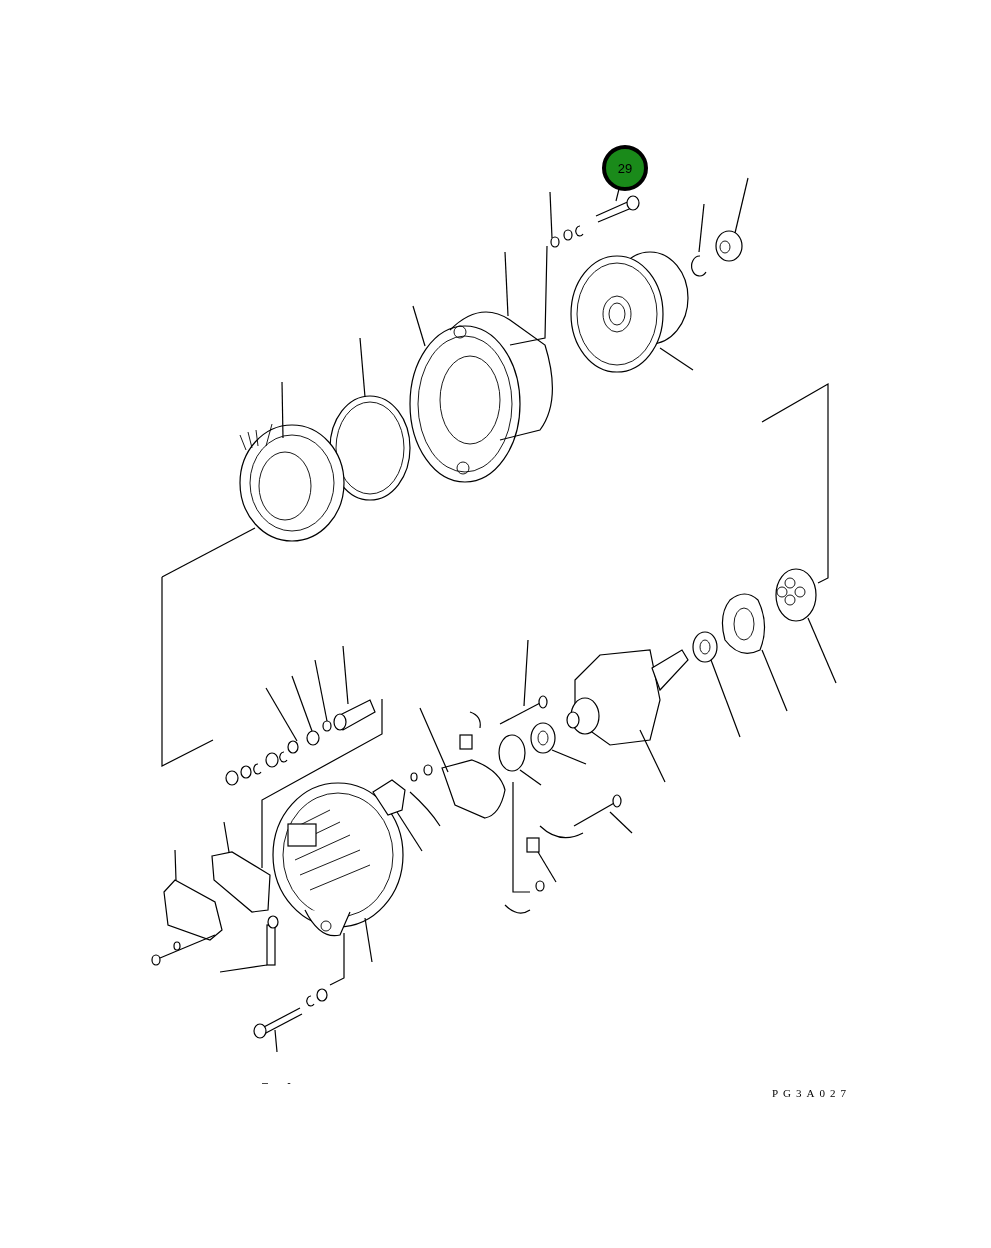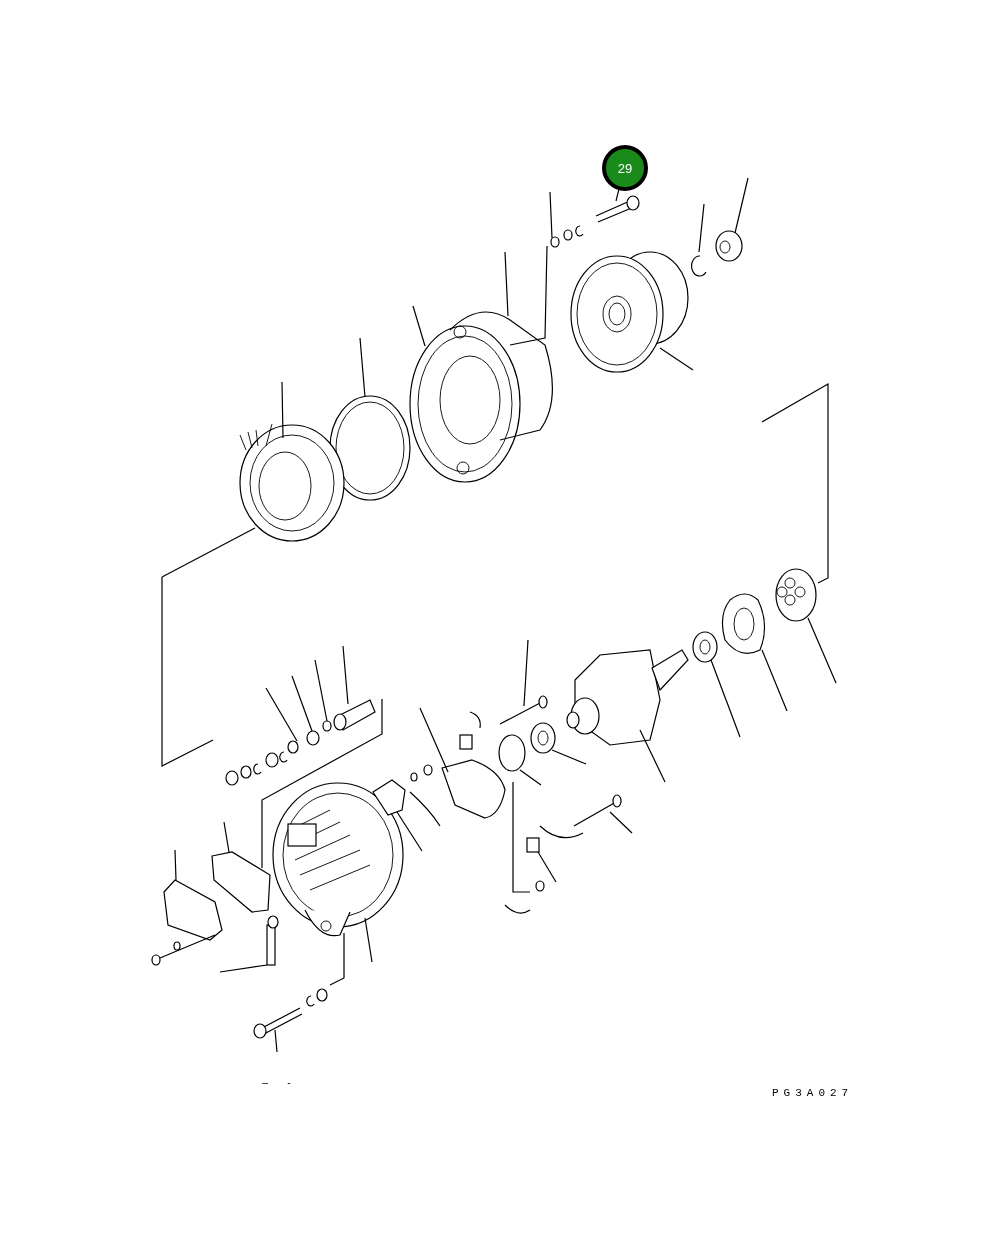--- a/index.html
+++ b/index.html
@@ -1,22 +1,22 @@
 <!DOCTYPE html>
 <html><head>
 <meta charset="utf-8">
 <style>
   html, body { margin:0; padding:0; background:#ffffff; }
   body { width:991px; height:1248px; position:relative; overflow:hidden; font-family:"Liberation Sans", sans-serif; }
   #diagram { position:absolute; left:0; top:0; width:991px; height:1248px; }
   svg .ln { fill:none; stroke:#000; stroke-width:1.2; }
   svg .th { fill:none; stroke:#000; stroke-width:0.9; }
   svg .wf { fill:#fff; stroke:#000; stroke-width:1.2; }
-  .callout { position:absolute; width:38px; height:38px; border-radius:50%; background:#1a8a1a; border:4px solid #000; box-sizing:content-box; color:#ffffff; font-size:13px; display:flex; align-items:center; justify-content:center; cursor:pointer; }
-  .figure-code { position:absolute; left:772px; top:1087px; font-family:Liberation Mono, monospace; font-size:11px; letter-spacing:5px; color:#000; }
+  .callout { position:absolute; width:38px; height:38px; border-radius:50%; background:#1a8a1a; border:4px solid #000; box-sizing:content-box; color:#000000; font-size:13px; display:flex; align-items:center; justify-content:center; cursor:pointer; }
+  .figure-code { position:absolute; left:772px; top:1087px; font-family:Liberation Serif, serif; font-size:11px; letter-spacing:5px; color:#000; }
   .tick-mark { position:absolute; left:262px; top:1077px; font-family:"DejaVu Sans Mono", monospace; font-size:10px; letter-spacing:6px; color:#000; }
 </style>
 </head>
 <body>
 
 <div id="diagram">
   <svg width="991" height="1248" viewBox="0 0 991 1248">
 
     <g>
       <ellipse class="wf" cx="729" cy="246" rx="13" ry="15"></ellipse>

